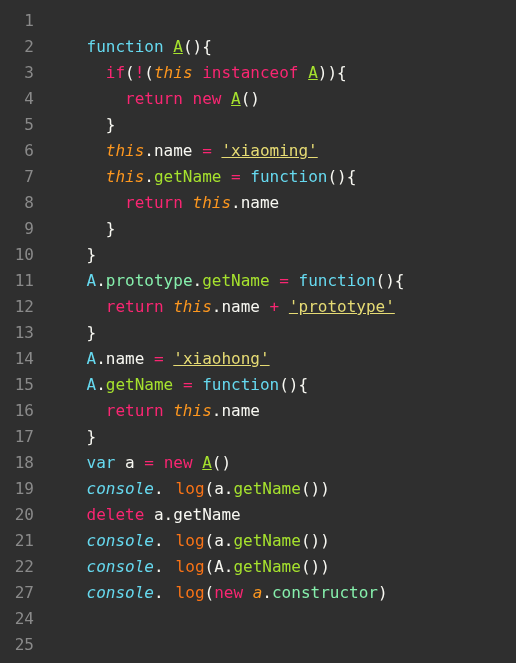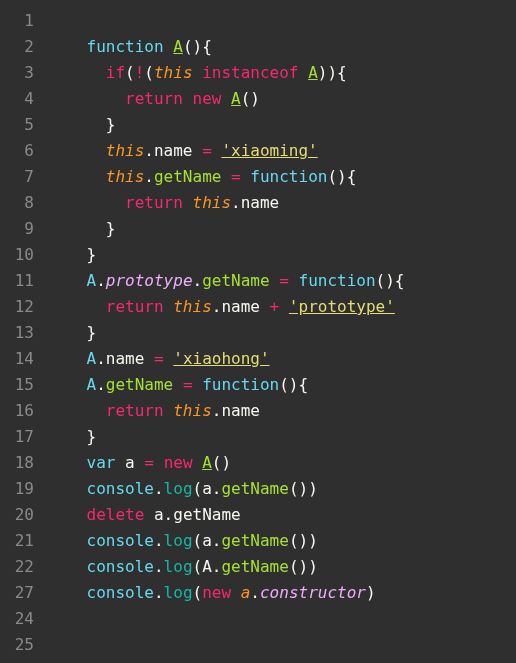--- a/index.html
+++ b/index.html
@@ -35,23 +35,23 @@
   
   .kw-storage { color:#66d9ef; } 
   .kw-op      { color:#f92672; }                    
   .fn-name    { color:#a6e22e; text-decoration: underline; } 
   .fn-call    { color:#a6e22e; }                    
   .obj        { color:#fd971f; font-style:italic; } 
   .ident      { color:#f8f8f2; }                    
   .punct      { color:#f8f8f2; }
   .str        { color:#e6db74;text-decoration:underline; }
   .prop       { color:#66d9ef; }                    
-  .builtin    { color:#f0abfc; font-style:italic; } 
-  .console    { color:#66d9ef; }
-  .log        { color:#14b8a6; }
+  .builtin    { color:#86efac; } 
+  .console    { color:#66d9ef; font-style:italic; }
+  .log        { color:#f97316;margin-left:12px; }
 </style>
 </head>
 <body>
 
 <div class="editor">
   <div class="gutter" id="gutter">
       <div>1</div>
       <div>2</div>
       <div>3</div>
       <div>4</div>

